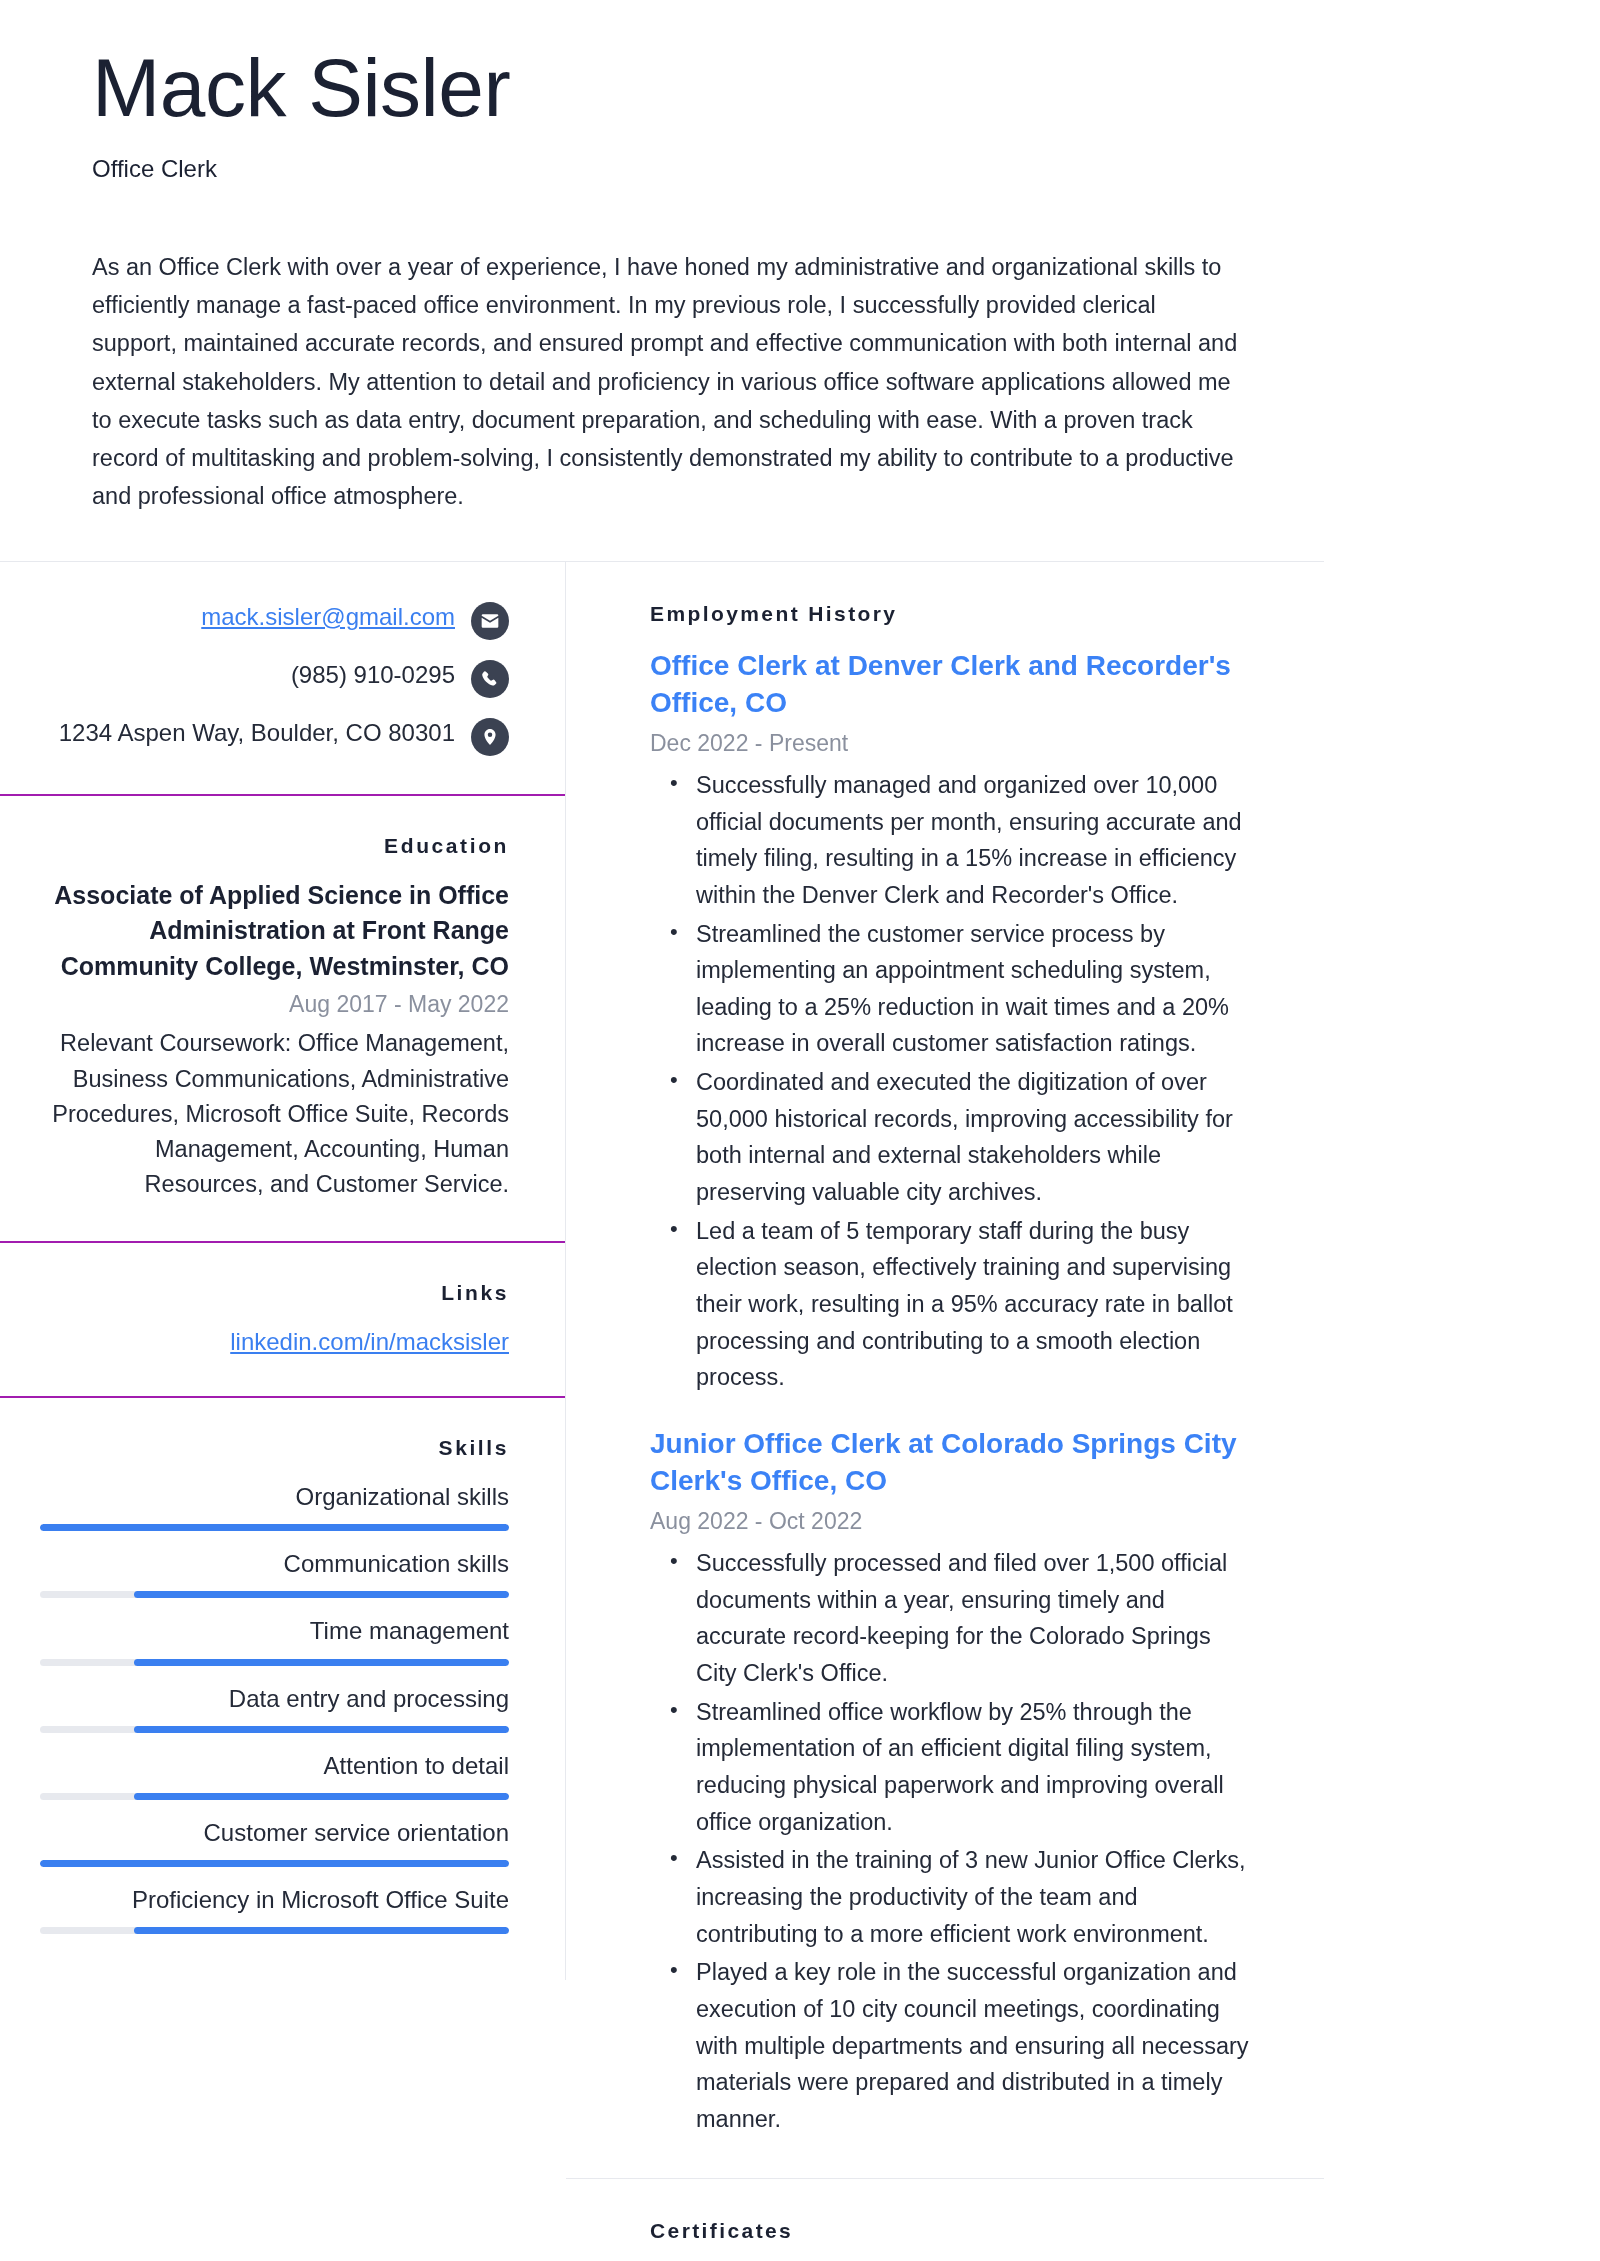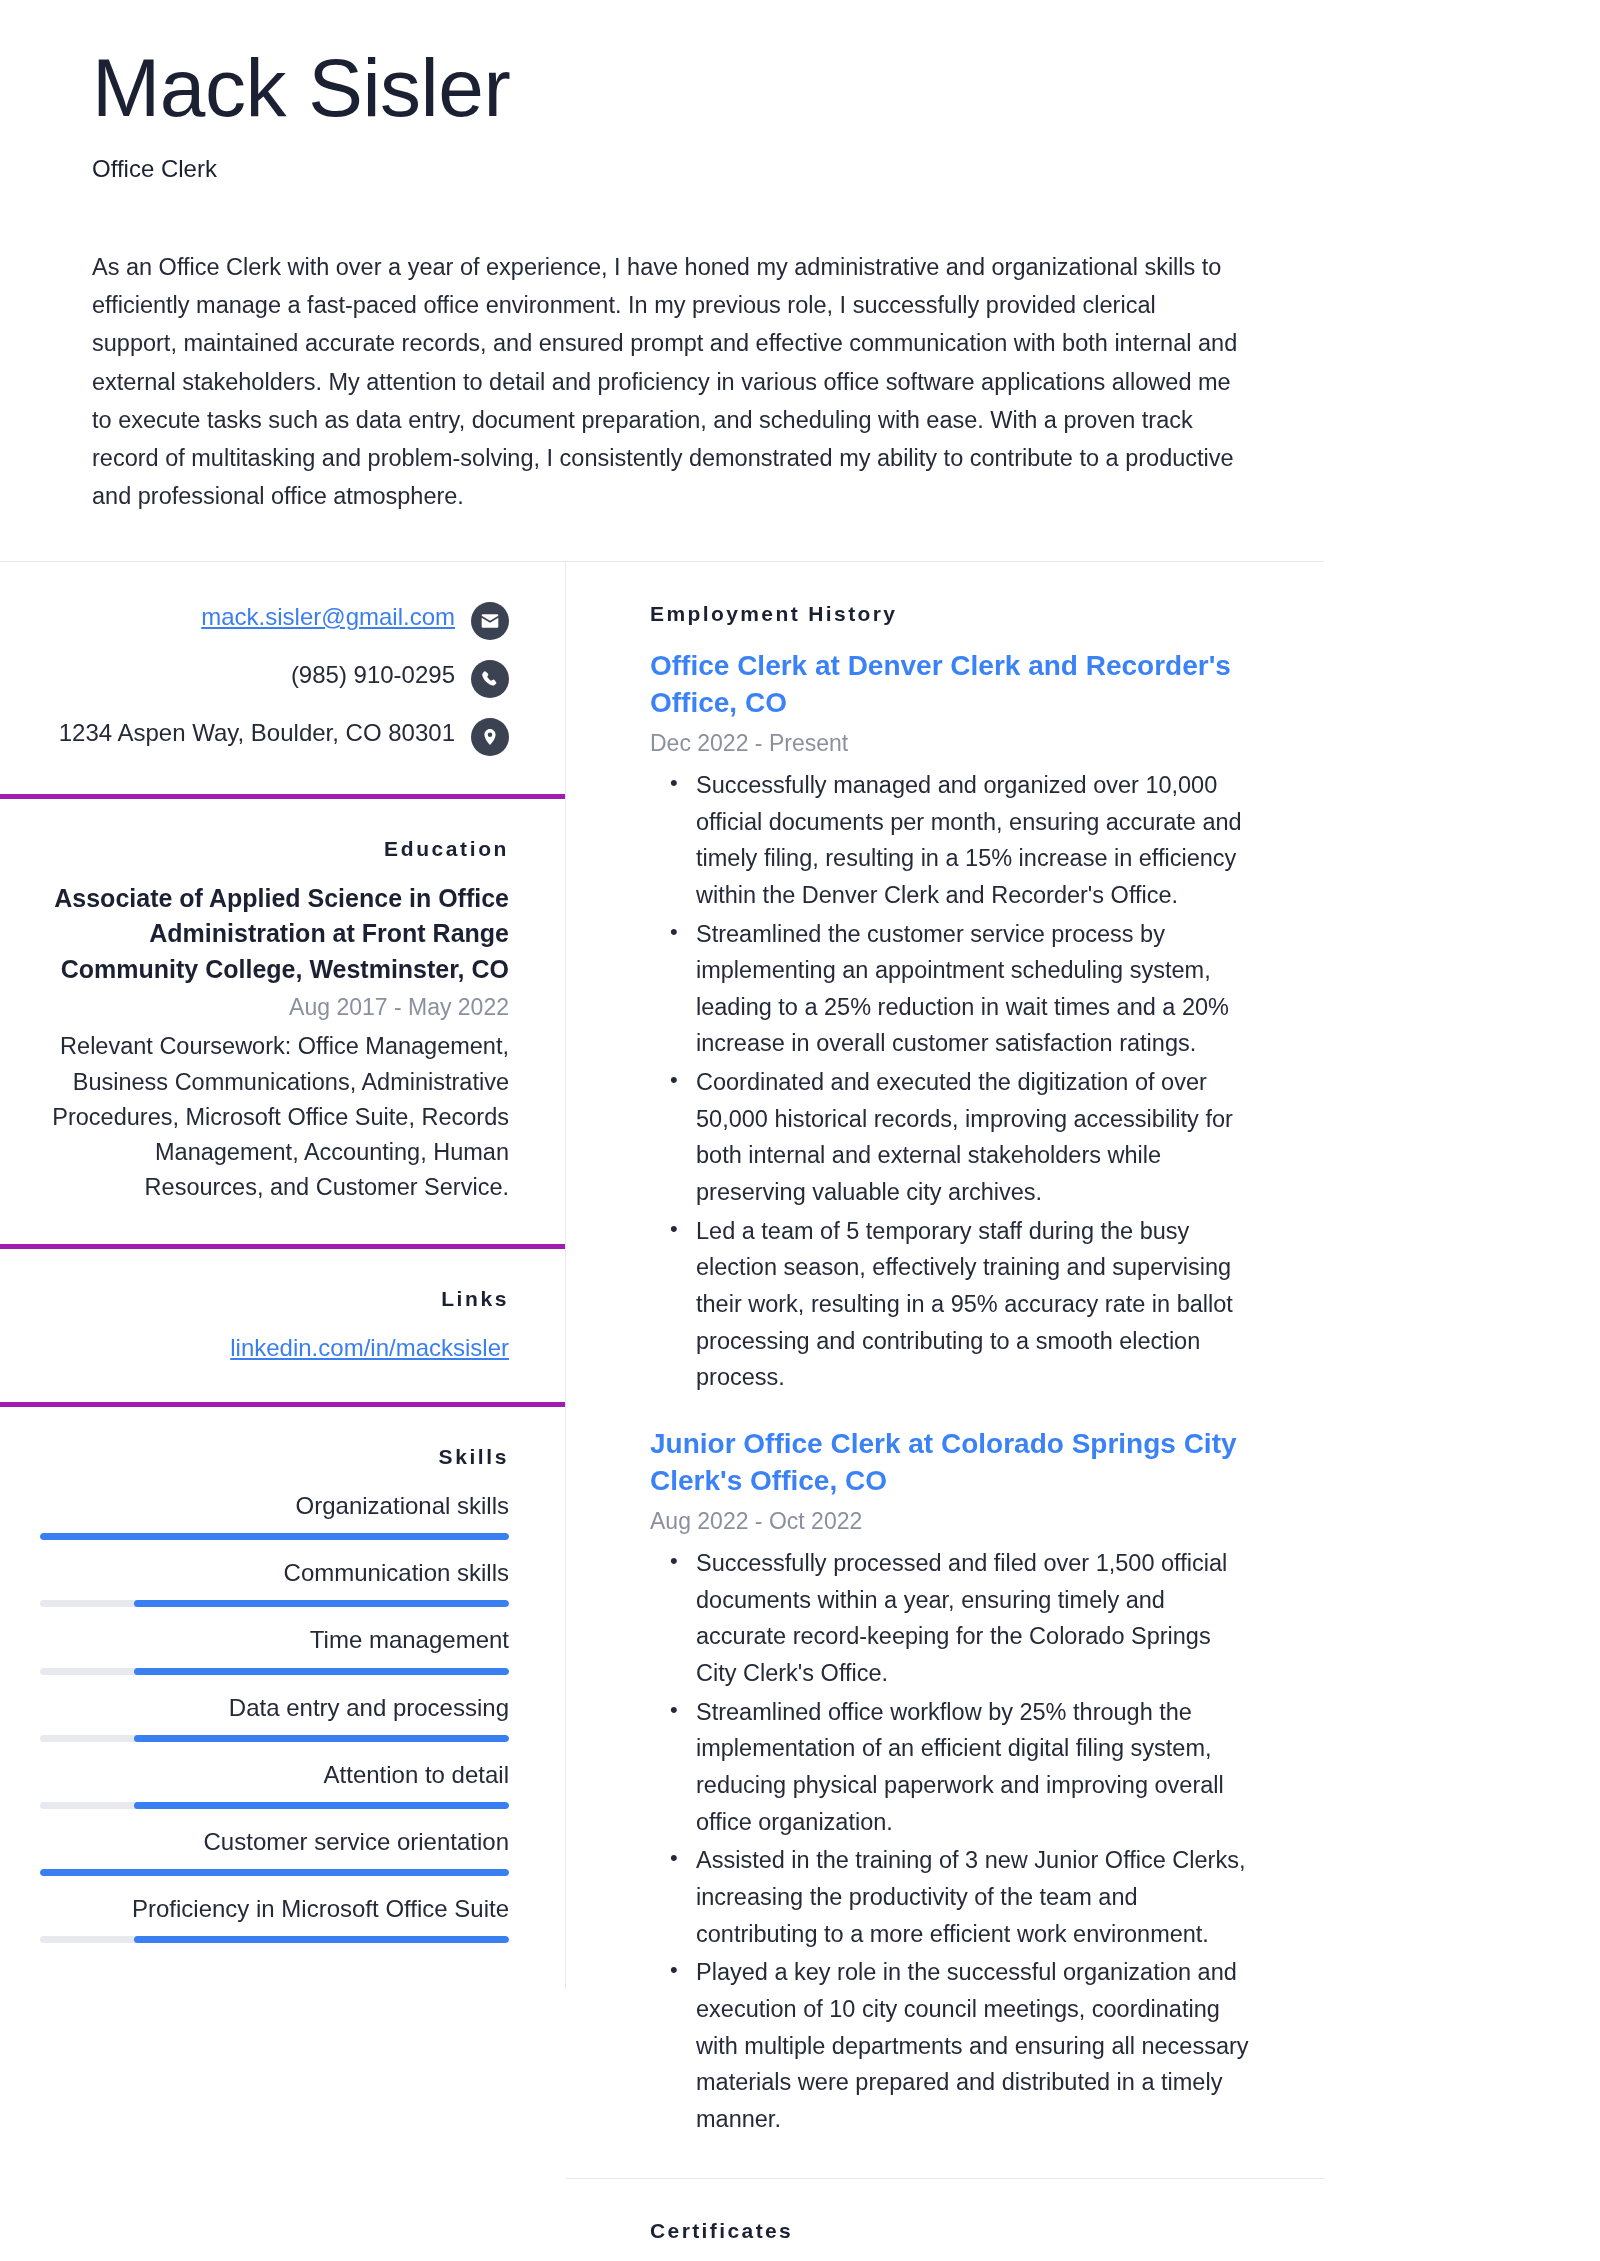--- a/index.html
+++ b/index.html
@@ -66,21 +66,21 @@
     padding: 0;
   }
   .maincol {
     flex: 1 1 auto;
     padding: 0;
   }
 
   
   .side-block {
     padding: 38px 56px 38px 40px;
-    border-bottom: 5px solid #a21caf;
+    border-bottom: 2px solid #a21caf;
     text-align: right;
   }
   .side-block.last { border-bottom: none; }
 
   .side-heading {
     font-size: 21px;
     font-weight: 700;
     letter-spacing: 2.6px;
     color: #1b2132;
     margin-bottom: 20px;

